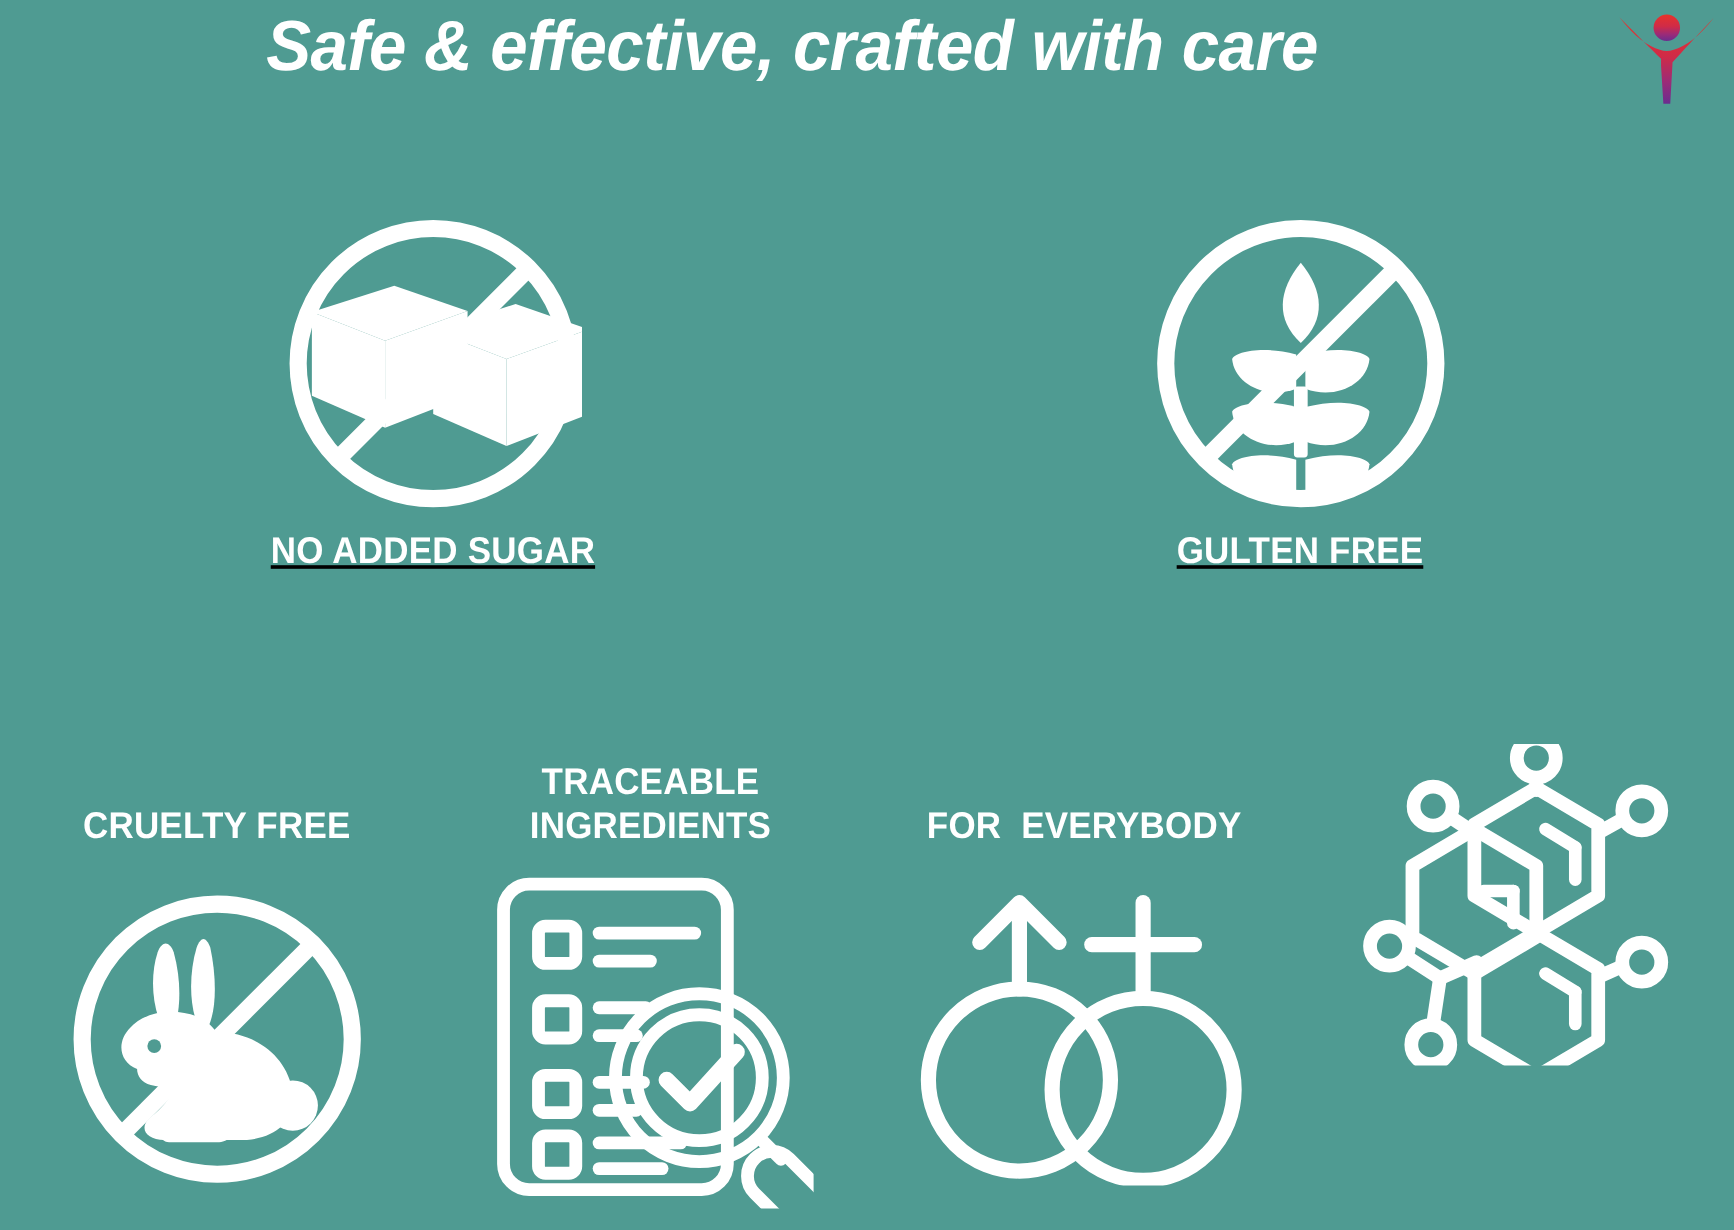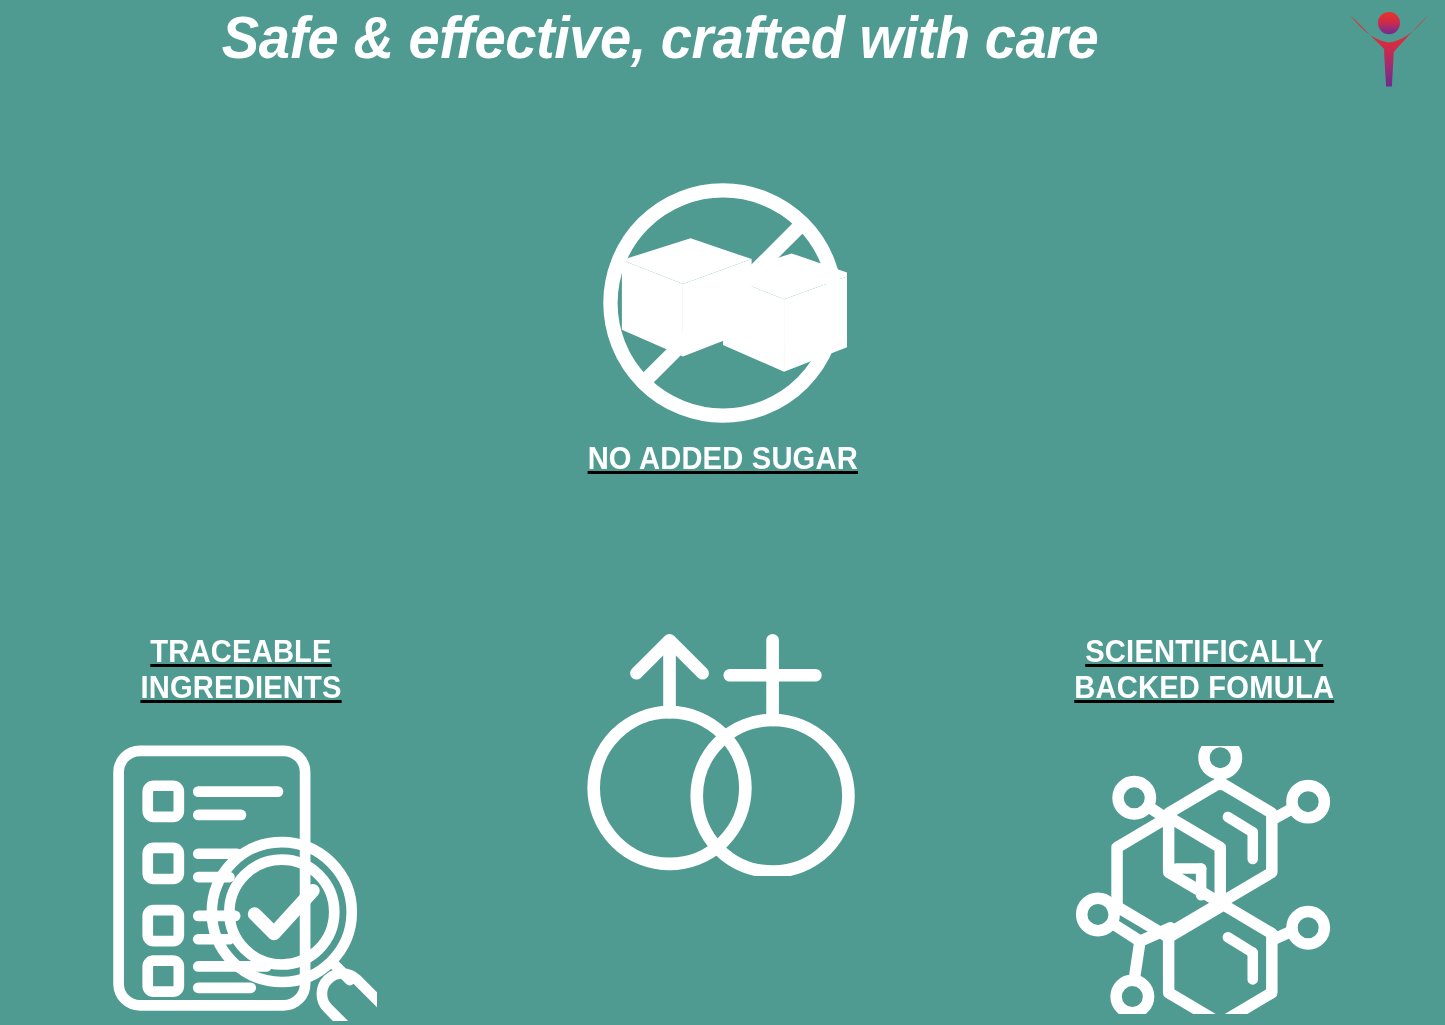--- a/index.html
+++ b/index.html
@@ -71,21 +71,21 @@
   .row-bottom { top: 490px; height: 430px; }
 
   .cell {
     flex: 1 1 0;
     display: flex;
     flex-direction: column;
     align-items: center;
     position: relative;
   }
   .cell-top    { justify-content: flex-start; }
-  .cell-bottom { justify-content: space-between; text-decoration: underline; }
+  .cell-bottom { justify-content: flex-start; }
 
   .icon-box {
     display: flex;
     align-items: center;
     justify-content: center;
   }
   .icon-box svg { display: block; }
 
   .label {
     color: #ffffff;
@@ -168,27 +168,94 @@
             <g fill="#ffffff" transform="translate(106 16)">
               <path d="M24 85 L96 62 L160 84 L88 110 Z"></path>
               <path d="M24 85 L88 110 L88 186 L24 158 Z"></path>
               <path d="M88 110 L160 84 L160 158 L88 186 Z"></path>
             </g>
           </svg>
         </div>
         <div class="label">NO ADDED SUGAR</div>
       </div>
 
+      <div class="cell cell-top">
+        <div class="icon-box">
+          <svg viewBox="0 0 260 260" width="248" height="248" aria-hidden="true">
+            <circle cx="130" cy="130" r="118" fill="none" stroke="#ffffff" stroke-width="15"></circle>
+            <line x1="47" y1="213" x2="213" y2="47" stroke="#ffffff" stroke-width="15"></line>
+            <g fill="#ffffff">
+
+              <rect x="124" y="150" width="12" height="62" rx="3"></rect>
+
+              <path d="M130 42 C 150 66, 152 92, 130 112 C 108 92, 110 66, 130 42 Z"></path>
+
+              <g>
+                <path d="M126 122 C 96 114, 72 120, 70 126 C 72 148, 100 162, 126 152 Z"></path>
+                <path d="M134 122 C 164 114, 188 120, 190 126 C 188 148, 160 162, 134 152 Z"></path>
+              </g>
+              <g transform="translate(0 46)">
+                <path d="M126 122 C 96 114, 72 120, 70 126 C 72 148, 100 162, 126 152 Z"></path>
+                <path d="M134 122 C 164 114, 188 120, 190 126 C 188 148, 160 162, 134 152 Z"></path>
+              </g>
+              <g transform="translate(0 92)">
+                <path d="M126 122 C 96 114, 72 120, 70 126 C 72 148, 100 162, 126 152 Z"></path>
+                <path d="M134 122 C 164 114, 188 120, 190 126 C 188 148, 160 162, 134 152 Z"></path>
+              </g>
+            </g>
+          </svg>
+        </div>
+        <div class="label">GULTEN FREE</div>
+      </div>
 
 
 
     </div>
 
     <div class="row row-bottom">
 
+      <div class="cell cell-bottom">
+        <div class="label-slot">
+          <div class="label">CRUELTY FREE</div>
+        </div>
+        <div class="icon-box">
+          <svg viewBox="0 0 260 260" width="248" height="248" aria-hidden="true">
+            <circle cx="130" cy="130" r="118" fill="none" stroke="#ffffff" stroke-width="15"></circle>
+            <line x1="47" y1="213" x2="213" y2="47" stroke="#ffffff" stroke-width="15"></line>
+            <g fill="#ffffff">
+
+              <path d="M78 54 C 70 78, 74 112, 88 128 C 98 116, 100 82, 92 54
+                       C 88 44, 82 44, 78 54 Z"></path>
+              <path d="M112 50 C 104 76, 106 112, 118 126 C 130 112, 130 78, 124 50
+                       C 120 40, 116 40, 112 50 Z"></path>
+
+              <path d="M60 156
+                       C 44 150, 42 132, 54 120
+                       C 66 106, 92 102, 112 110
+                       C 130 118, 138 134, 134 150
+                       C 128 168, 96 176, 72 170
+                       C 64 168, 60 162, 60 156 Z"></path>
+
+              <path d="M104 128
+                       C 150 114, 190 138, 196 176
+                       C 200 200, 182 216, 156 218
+                       L 84 218
+                       C 68 218, 62 208, 70 200
+                       C 82 190, 94 178, 96 162 Z"></path>
+
+              <circle cx="196" cy="188" r="22"></circle>
+
+              <path d="M86 200 C 104 198, 128 200, 138 208
+                       C 144 214, 140 220, 130 220 L 88 220
+                       C 78 220, 76 206, 86 200 Z"></path>
+            </g>
+            <circle cx="75" cy="136" r="6" fill="#4f9b92"></circle>
+          </svg>
+        </div>
+      </div>
 
       <div class="cell cell-bottom">
         <div class="label-slot">
           <div class="label">TRACEABLE
 INGREDIENTS</div>
         </div>
         <div class="icon-box">
           <svg viewBox="0 0 280 290" width="272" height="282" aria-hidden="true">
             <g fill="none" stroke="#ffffff" stroke-width="11" stroke-linecap="round" stroke-linejoin="round">
 
@@ -215,43 +282,42 @@
               <path d="M234 230 L 252 248"></path>
               <rect x="236" y="236" width="42" height="78" rx="21" transform="rotate(-45 257 275)"></rect>
 
               <path d="M154 180 L 174 200 L 214 156" stroke-width="14"></path>
             </g>
           </svg>
         </div>
       </div>
 
       <div class="cell cell-bottom">
+        <div class="label-slot">
+          <div class="label">FOR  EVERYBODY</div>
+        </div>
         <div class="icon-box">
           <svg viewBox="0 0 290 250" width="282" height="244" aria-hidden="true">
             <g fill="none" stroke="#ffffff" stroke-width="13" stroke-linecap="round" stroke-linejoin="round">
 
               <circle cx="90" cy="160" r="78"></circle>
 
               <line x1="90" y1="82" x2="90" y2="10"></line>
               <path d="M56 42 L 90 8 L 124 42"></path>
 
               <circle cx="196" cy="168" r="78"></circle>
 
               <line x1="196" y1="90" x2="196" y2="8"></line>
               <line x1="152" y1="44" x2="240" y2="44"></line>
             </g>
           </svg>
         </div>
       </div>
 
       <div class="cell cell-bottom">
-        <div class="label-slot">
-          <div class="label">SCIENTIFICALLY
-BACKED FOMULA</div>
-        </div>
         <div class="icon-box">
           <svg viewBox="0 0 270 280" width="258" height="268" aria-hidden="true">
             <g fill="none" stroke="#ffffff" stroke-width="12" stroke-linecap="round" stroke-linejoin="round">
 
               <path d="M152 38 L 206 70 L 206 132 L 152 164 L 98 132 L 98 70 Z"></path>
               <line x1="160" y1="74" x2="186" y2="90" stroke-width="11"></line>
               <line x1="186" y1="90" x2="186" y2="118" stroke-width="11"></line>
 
               <path d="M98 132 L 152 164 L 152 226 L 98 258 L 44 226 L 44 164 Z" transform="translate(0 -58)"></path>
               <line x1="106" y1="128" x2="132" y2="128" stroke-width="11"></line>

